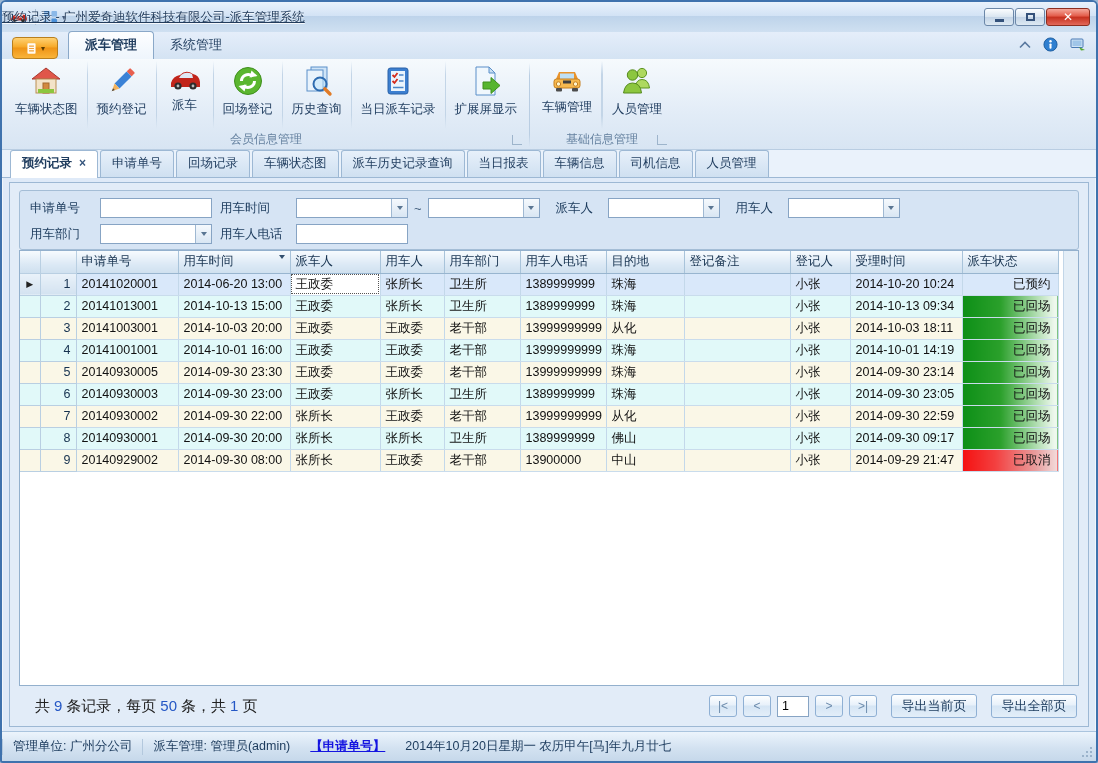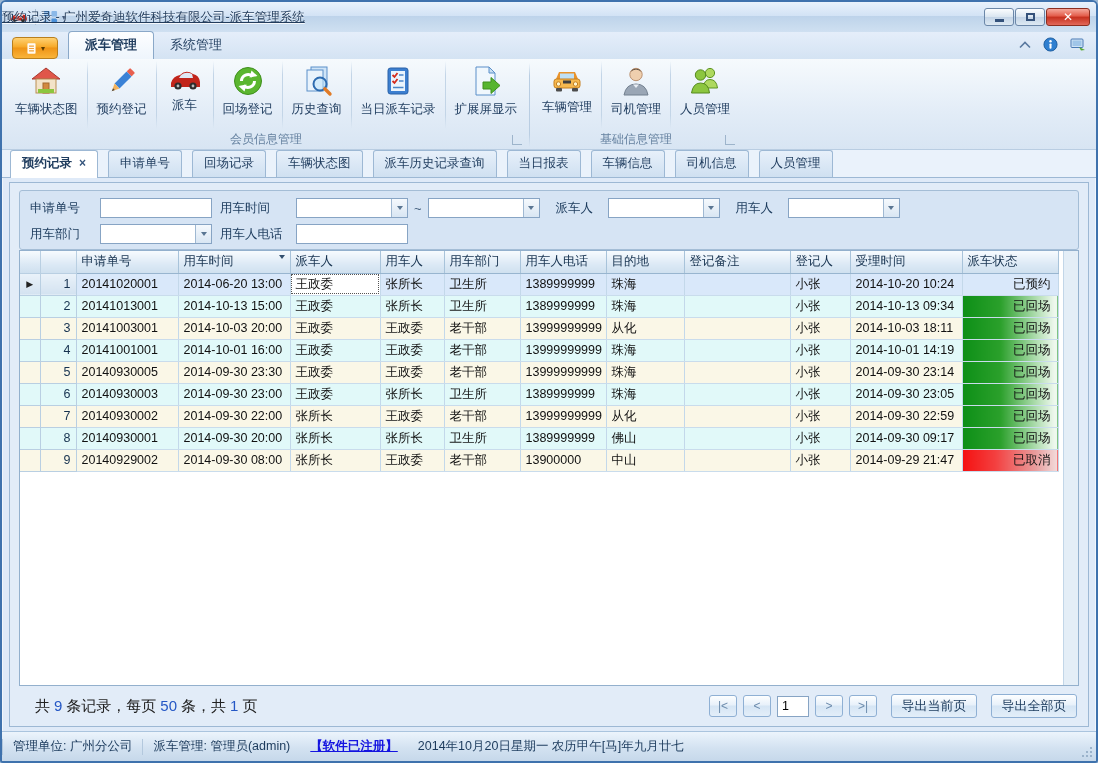--- a/index.html
+++ b/index.html
@@ -48,21 +48,21 @@
     justify-content:flex-start; gap:4px; cursor:pointer; border-radius:3px; }
   .rbtn .lbl{ font-size:12.5px; color:#1f3c5e; white-space:nowrap; }
   .rbtn-sep{ width:1px; background:linear-gradient(transparent,#c3d5e7 20%,#c3d5e7 80%,transparent); }
   .rcaption{ height:20px; display:flex; align-items:center; justify-content:center;
     position:relative; font-size:12px; color:#64809f; }
   .launcher{ position:absolute; right:4px; bottom:4px; width:10px; height:10px;
     border:1px solid #8fa8c2; border-top:none; border-right:none; cursor:pointer; opacity:.8; }
   .groupsep{ width:1px; background:linear-gradient(transparent,#b9cde2 15%,#b9cde2 85%,transparent); margin:2px 3px; }
   
   .doctabs{ height:28px; flex:0 0 28px; background:#eaf2fb; display:flex; align-items:flex-end;
-    padding:0 8px; gap:10px; border-bottom:1px solid #9db8d4; }
+    padding:0 8px; gap:2px; border-bottom:1px solid #9db8d4; }
   .dtab{ padding:4px 11px 5px; font-size:12.5px; color:#1f3c5e; cursor:pointer;
     background:linear-gradient(#e7f0fa,#cfe0f1); border:1px solid #9db8d4; border-bottom:none;
     border-radius:3px 3px 0 0; white-space:nowrap; }
   .dtab.active{ background:#fff; font-weight:bold; padding-bottom:6px; margin-bottom:-1px; }
   .tclose{ margin-left:7px; color:#35557c; font-weight:bold; cursor:pointer; font-size:12px; }
   
   .page{ flex:1; min-height:0; margin:4px 7px 4px; border:1px solid #9db8d4; background:#e2ecf8;
     display:flex; flex-direction:column; padding:7px 9px 4px; }
   .filterbox{ flex:0 0 60px; border:1px solid #a4bdd6; border-radius:3px; background:#d6e4f4;
     padding:7px 10px 5px; display:flex; flex-direction:column; gap:6px; }
@@ -295,29 +295,20 @@
               <rect x="3" y="12" width="26" height="9" rx="2.5" fill="#f6b94f" stroke="#c57f1f"></rect>
               <rect x="12" y="13.5" width="8" height="3" fill="#3f3f3f"></rect>
               <circle cx="7.5" cy="17" r="2.2" fill="#fff6cf" stroke="#c57f1f"></circle>
               <circle cx="24.5" cy="17" r="2.2" fill="#fff6cf" stroke="#c57f1f"></circle>
               <rect x="5" y="21" width="6" height="3.5" rx="1" fill="#4c4c4c"></rect>
               <rect x="21" y="21" width="6" height="3.5" rx="1" fill="#4c4c4c"></rect>
             </svg>
           <span class="lbl">车辆管理</span>
         </div>
         <div class="rbtn-sep"></div>
-        <div class="rbtn">
-          <svg width="32" height="32" viewBox="0 0 32 32">
-              <circle cx="16" cy="9.5" r="6.2" fill="#efcfae" stroke="#bb9272"></circle>
-              <path d="M10.5 7 a6.2 6.2 0 0 1 11 0 q-2.5-2.5-5.5-2.5 q-3 0-5.5 2.5z" fill="#5b4a3a"></path>
-              <path d="M4 30 q2-11 12-11 q10 0 12 11z" fill="#9aa6b5" stroke="#73808f"></path>
-              <path d="M13 19.5 l3 3.5 3-3.5" fill="#e9eef4"></path>
-            </svg>
-          <span class="lbl">司机管理</span>
-        </div>
         <div class="rbtn-sep"></div>
         <div class="rbtn">
           <svg width="32" height="32" viewBox="0 0 32 32">
               <circle cx="21" cy="8" r="4.6" fill="#aed95f" stroke="#5d9422"></circle>
               <path d="M14 23 q1-8.5 7-8.5 q6.5 0 7.5 8.5z" fill="#aed95f" stroke="#5d9422"></path>
               <circle cx="11.5" cy="10" r="5.2" fill="#8cc63f" stroke="#558a1e"></circle>
               <path d="M2.5 28 q1.5-10 9-10 q8 0 9 10z" fill="#8cc63f" stroke="#558a1e"></path>
             </svg>
           <span class="lbl">人员管理</span>
         </div>
@@ -579,21 +570,21 @@
         <button class="ebtn">导出全部页</button>
       </div>
     </div>
   </div>
 
   <div class="statusbar">
     <span class="sb-sep"></span>
     <span class="sb-item">管理单位: 广州分公司</span>
     <span class="sb-sep"></span>
     <span class="sb-item">派车管理: 管理员(admin)</span>
-    <span class="sb-item sb-link">【软件已注册】</span>
+    <span class="sb-item sb-link">【申请单号】</span>
     <span class="sb-item" style="margin-right:16px">2014年10月20日星期一 农历甲午[马]年九月廿七</span>
     <span class="grip">
       <svg width="12" height="12" viewBox="0 0 12 12">
           <circle cx="10" cy="2" r="1" fill="#8aa4bf"></circle>
           <circle cx="10" cy="6" r="1" fill="#8aa4bf"></circle>
           <circle cx="6" cy="6" r="1" fill="#8aa4bf"></circle>
           <circle cx="10" cy="10" r="1" fill="#8aa4bf"></circle>
           <circle cx="6" cy="10" r="1" fill="#8aa4bf"></circle>
           <circle cx="2" cy="10" r="1" fill="#8aa4bf"></circle>
         </svg>

